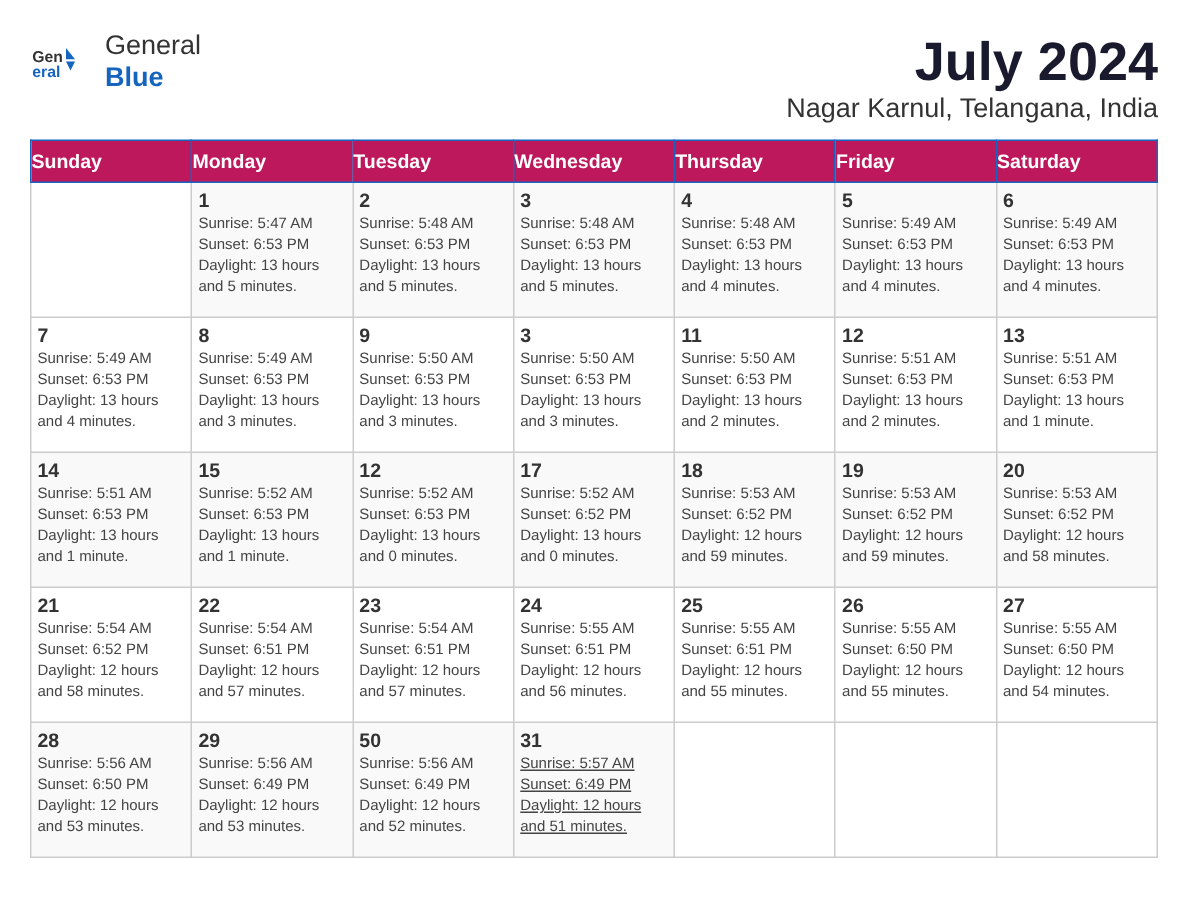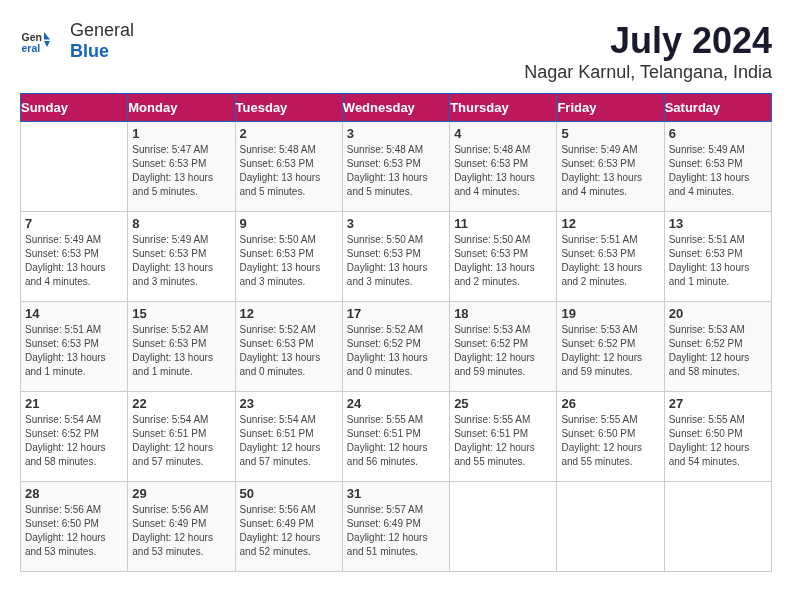--- a/index.html
+++ b/index.html
@@ -331,21 +331,21 @@
         </td>
         <td>
           <span class="day-number">50</span>
           <div class="day-info" style="white-space: pre-line;">Sunrise: 5:56 AM
 Sunset: 6:49 PM
 Daylight: 12 hours
 and 52 minutes.</div>
         </td>
         <td>
           <span class="day-number">31</span>
-          <div class="day-info" style="white-space: pre-line;">Sunrise: 5:57 AM
+          <div class="day-info" style="white-space: pre-line; text-decoration: underline;">Sunrise: 5:57 AM
 Sunset: 6:49 PM
 Daylight: 12 hours
 and 51 minutes.</div>
         </td>
         <td class="empty-cell"></td>
         <td class="empty-cell"></td>
         <td class="empty-cell"></td>
       </tr>
     </tbody>
 </table>

